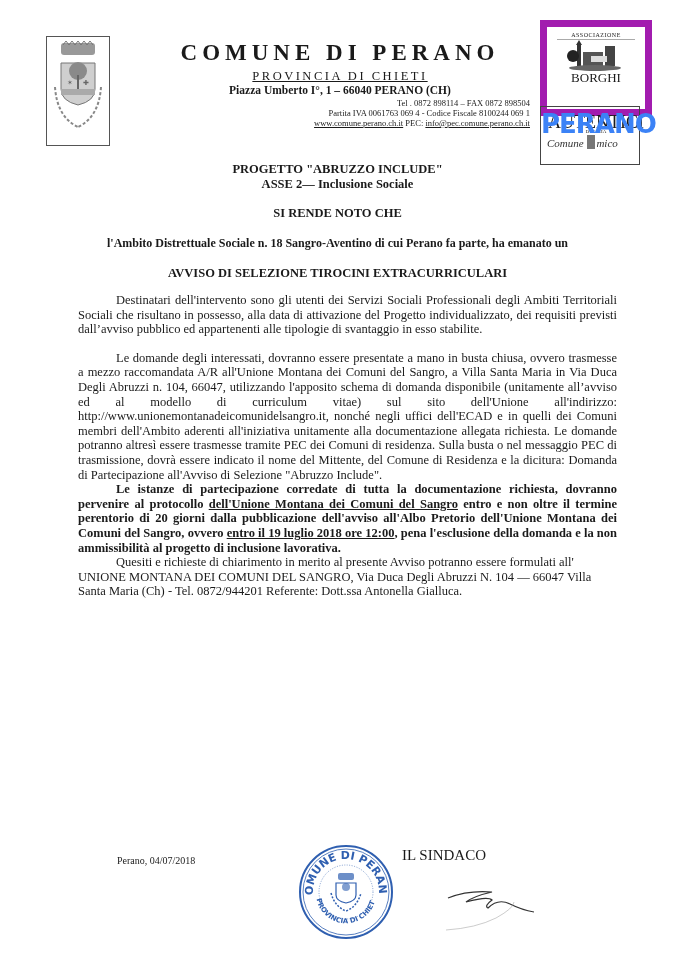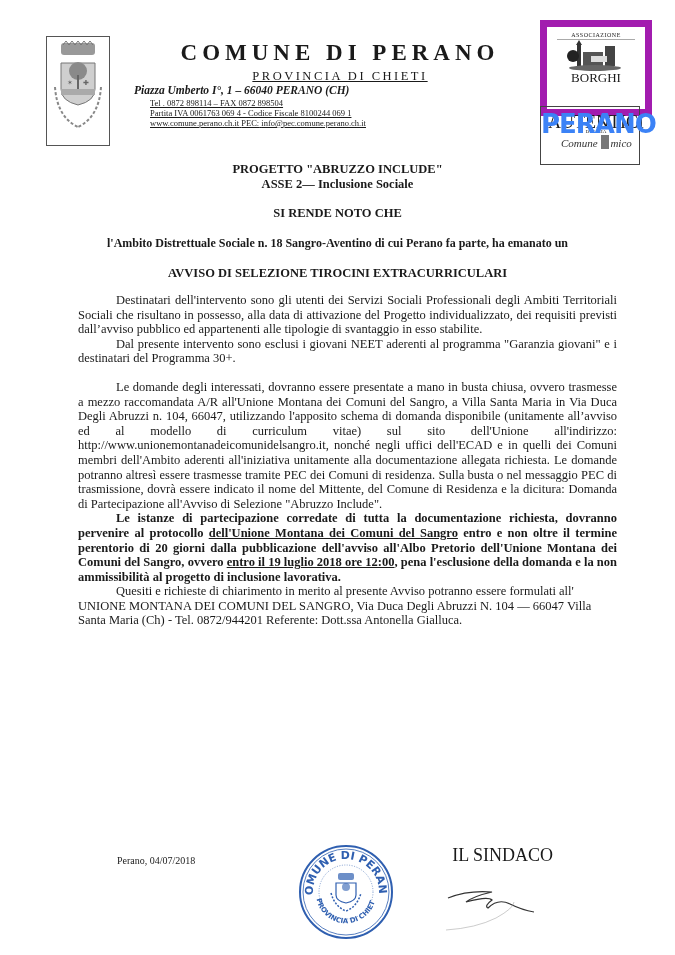--- a/index.html
+++ b/index.html
@@ -5,36 +5,36 @@
   html, body { margin: 0; padding: 0; background: #ffffff; }
   body { width: 675px; height: 955px; position: relative; overflow: hidden;
          font-family: "Liberation Serif", "DejaVu Serif", serif; color: #1a1a1a; }
   .abs { position: absolute; }
 
   
   .crest { left: 46px; top: 36px; width: 62px; height: 108px; border: 1px solid #555; background: #fff; }
   .hdr-title { left: 150px; top: 40px; width: 380px; text-align: center; font-size: 23px; font-weight: bold; letter-spacing: 5px; }
   .hdr-prov { left: 150px; top: 69px; width: 380px; text-align: center; font-size: 12.5px; letter-spacing: 2.5px; }
   .hdr-prov span { text-decoration: underline; }
-  .hdr-addr { left: 134px; top: 84px; width: 380px; font-size: 11.5px; font-weight: bold; font-style: italic; }
-  .hdr-small { left: 150px; width: 380px; text-align: left; font-size: 8.5px; line-height: 10px; text-decoration: underline; }
+  .hdr-addr { left: 150px; top: 84px; width: 380px; text-align: center; font-size: 11.5px; font-weight: bold; }
+  .hdr-small { left: 150px; width: 380px; text-align: right; font-size: 8.5px; line-height: 10px; }
   .hdr-small .u { text-decoration: underline; }
   .logo-borghi { left: 540px; top: 20px; width: 98px; height: 108px; border: 7px solid #a21caf; }
   .logo-perano { left: 540px; top: 106px; width: 98px; height: 57px; border: 1px solid #444; }
 
   
   .center-b { left: 60px; width: 555px; text-align: center; font-weight: bold; font-size: 12.5px; }
   .para { left: 78px; width: 539px; font-size: 12.5px; line-height: 14.6px; text-align: justify; }
   .indent { text-indent: 38px; }
   .bold { font-weight: bold; }
   .ul { text-decoration: underline; }
   p { margin: 0; }
 
   .sig-date { left: 117px; top: 855px; font-size: 10px; }
-  .sig-title { left: 423px; top: 848px; width: 130px; text-align: right; font-size: 18px; line-height: 15px; }
+  .sig-title { left: 402px; top: 848px; width: 130px; text-align: left; font-size: 15px; line-height: 15px; }
   .stamp { left: 297px; top: 843px; width: 98px; height: 98px; }
   .signature { left: 440px; top: 880px; width: 140px; height: 55px; }
 </style>
 </head>
 <body>
 
 <div class="abs crest">
   <svg width="62" height="108" viewBox="0 0 62 108">
     <rect x="14" y="6" width="34" height="12" rx="3" fill="#999"></rect>
     <path d="M16 8 l3 -4 l3 4 l3 -4 l3 4 l3 -4 l3 4 l3 -4 l3 4 l3 -4 l3 4" stroke="#777" fill="none"></path>
@@ -71,35 +71,34 @@
     <ellipse cx="48" cy="28" rx="26" ry="3" fill="#666"></ellipse>
     <circle cx="26" cy="16" r="6" fill="#222"></circle>
   </svg>
   <div style="text-align:center;font-size:13px;line-height:12px;">BORGHI</div>
   <div style="text-align:center;font-size:18px;line-height:12px;margin-top:32px;">AUTENTICI</div>
   <div style="text-align:center;font-size:5px;margin-top:1px;">D'ITALIA</div>
 </div>
 
 <div class="abs logo-perano">
   <div style="font-family:'DejaVu Sans',sans-serif;font-weight:bold;font-size:26px;color:#3b82f6;text-align:center;letter-spacing:-1px;line-height:30px;margin-top:2px;">PERANO</div>
-  <div style="font-style:italic;font-size:11px;color:#333;margin-left:20px;margin-top:-4px;">
+  <div style="font-style:italic;font-size:11px;color:#333;margin-left:6px;margin-top:-4px;">
     <span>Comune</span>
     <span style="display:inline-block;width:8px;height:14px;background:#777;vertical-align:-2px;margin:0 1px;"></span><span>mico</span>
   </div>
 </div>
 
 <div class="abs center-b" style="top:162px">PROGETTO "ABRUZZO INCLUDE"</div>
 <div class="abs center-b" style="top:177px">ASSE 2— Inclusione Sociale</div>
 <div class="abs center-b" style="top:206px">SI RENDE NOTO CHE</div>
 <div class="abs center-b" style="top:236px;font-size:12px">l'Ambito Distrettuale Sociale n. 18 Sangro-Aventino di cui Perano fa parte, ha emanato un</div>
 <div class="abs center-b" style="top:266px">AVVISO DI SELEZIONE TIROCINI EXTRACURRICULARI</div>
 
 <div class="abs para" style="top:293px">
   <p class="indent">Destinatari dell'intervento sono gli utenti dei Servizi Sociali Professionali degli Ambiti Territoriali Sociali che risultano in possesso, alla data di attivazione del Progetto individualizzato, dei requisiti previsti dall’avviso pubblico ed appartenenti alle tipologie di svantaggio in esso stabilite.</p>
-  <p class="indent">Dal presente intervento sono esclusi i giovani NEET aderenti al programma "Garanzia giovani" e i destinatari del Programma 30+.</p>
   <p class="indent" style="margin-top:14px">Le domande degli interessati, dovranno essere presentate a mano in busta chiusa, ovvero trasmesse a mezzo raccomandata A/R all'Unione Montana dei Comuni del Sangro, a Villa Santa Maria in Via Duca Degli Abruzzi n. 104, 66047, utilizzando l'apposito schema di domanda disponibile (unitamente all’avviso ed al modello di curriculum vitae) sul sito dell'Unione all'indirizzo: http://www.unionemontanadeicomunidelsangro.it, nonché negli uffici dell'ECAD e in quelli dei Comuni membri dell'Ambito aderenti all'iniziativa unitamente alla documentazione allegata richiesta. Le domande potranno altresì essere trasmesse tramite PEC dei Comuni di residenza. Sulla busta o nel messaggio PEC di trasmissione, dovrà essere indicato il nome del Mittente, del Comune di Residenza e la dicitura: Domanda di Partecipazione all'Avviso di Selezione "Abruzzo Include".</p>
   <p class="indent bold"><span>Le istanze di partecipazione corredate di tutta la documentazione richiesta, dovranno pervenire al protocollo </span><span class="ul">dell'Unione Montana dei Comuni del Sangro</span><span> entro e non oltre il termine perentorio di 20 giorni dalla pubblicazione dell'avviso all'Albo Pretorio dell'Unione Montana dei Comuni del Sangro, ovvero </span><span class="ul">entro il 19 luglio 2018 ore 12:00</span><span>, pena l'esclusione della domanda e la non ammissibilità al progetto di inclusione lavorativa.</span></p>
   <p class="indent" style="text-align:left">Quesiti e richieste di chiarimento in merito al presente Avviso potranno essere formulati all' UNIONE MONTANA DEI COMUNI DEL SANGRO, Via Duca Degli Abruzzi N. 104 — 66047 Villa Santa Maria (Ch) - Tel. 0872/944201 Referente: Dott.ssa Antonella Gialluca.</p>
 </div>
 
 <div class="abs sig-date">Perano, 04/07/2018</div>
 
 <div class="abs stamp">
   <svg width="98" height="98" viewBox="0 0 98 98">
     <defs>

